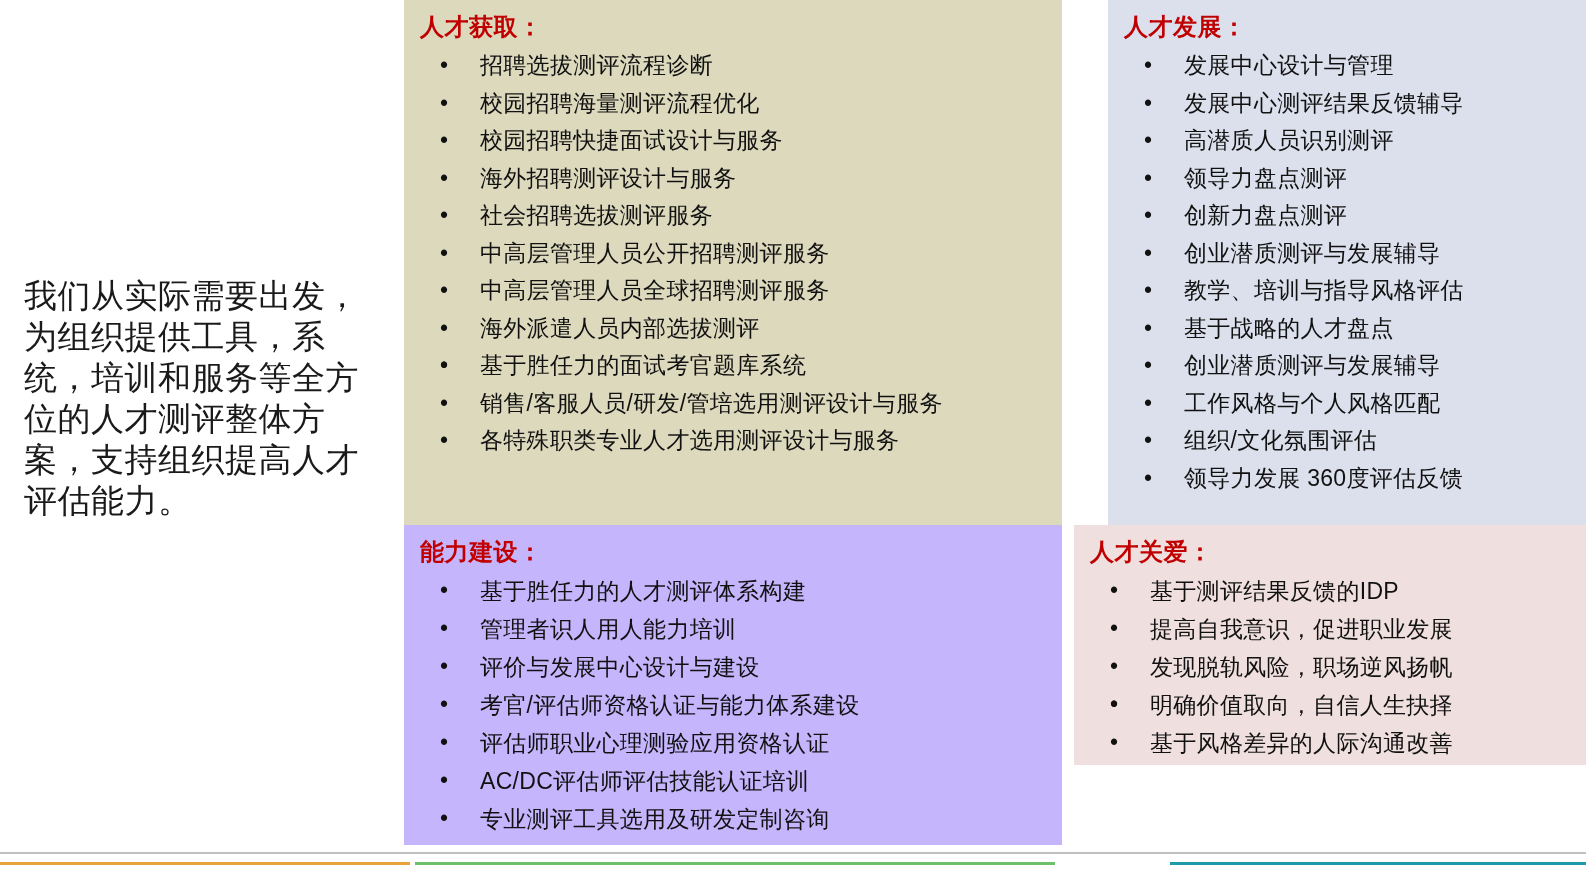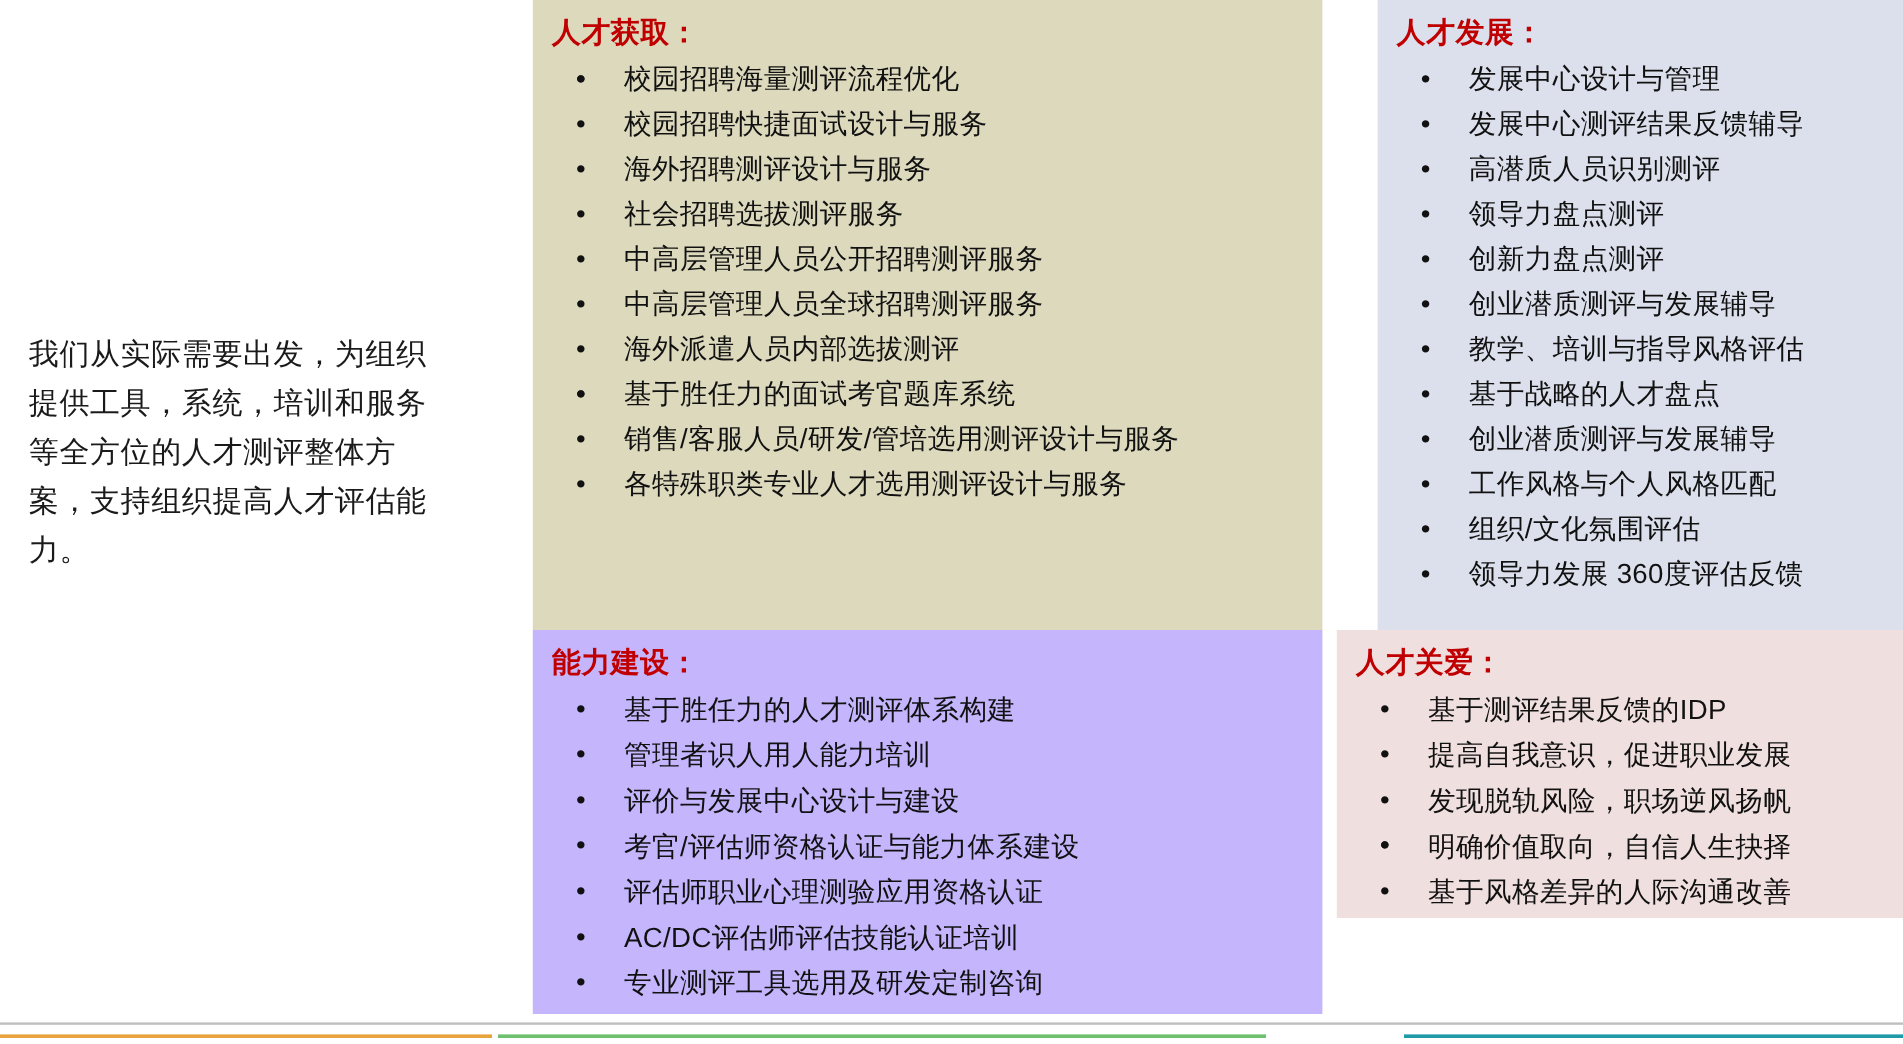--- a/index.html
+++ b/index.html
@@ -20,32 +20,31 @@
     width: 1586px;
     height: 870px;
   }
 
   
   #intro {
     position: absolute;
     left: 24px;
     top: 275px;
     width: 350px;
-    font-size: 25px;
+    font-size: 33px;
     line-height: 41px;
     color: #1a1a1a;
     letter-spacing: 0.5px;
   }
 
   
   .panel {
     position: absolute;
     box-sizing: border-box;
     padding: 8px 10px 10px 14px;
-    margin-left: 40px;
   }
   .panel-title {
     color: #c00000;
     font-weight: bold;
     font-size: 24px;
     margin: 3px 0 4px 2px;
     letter-spacing: 0.5px;
   }
   ul.items {
     list-style: none;
@@ -147,21 +146,21 @@
 </head>
 <body>
 
 <div id="slide">
 
   <div id="intro">我们从实际需要出发，为组织提供工具，系统，培训和服务等全方位的人才测评整体方案，支持组织提高人才评估能力。</div>
 
   <div class="panel" id="panel-acquisition">
     <div class="panel-title">人才获取：</div>
     <ul class="items">
-      <li><span class="bullet">•</span></li>
+      <li><span class="bullet">•</span><span>招聘选拔测评流程诊断</span></li>
       <li><span class="bullet">•</span><span>校园招聘海量测评流程优化</span></li>
       <li><span class="bullet">•</span><span>校园招聘快捷面试设计与服务</span></li>
       <li><span class="bullet">•</span><span>海外招聘测评设计与服务</span></li>
       <li><span class="bullet">•</span><span>社会招聘选拔测评服务</span></li>
       <li><span class="bullet">•</span><span>中高层管理人员公开招聘测评服务</span></li>
       <li><span class="bullet">•</span><span>中高层管理人员全球招聘测评服务</span></li>
       <li><span class="bullet">•</span><span>海外派遣人员内部选拔测评</span></li>
       <li><span class="bullet">•</span></li>
       <li><span class="bullet">•</span><span>基于胜任力的面试考官题库系统</span></li>
       <li><span class="bullet">•</span><span>销售/客服人员/研发/管培选用测评设计与服务</span></li>

